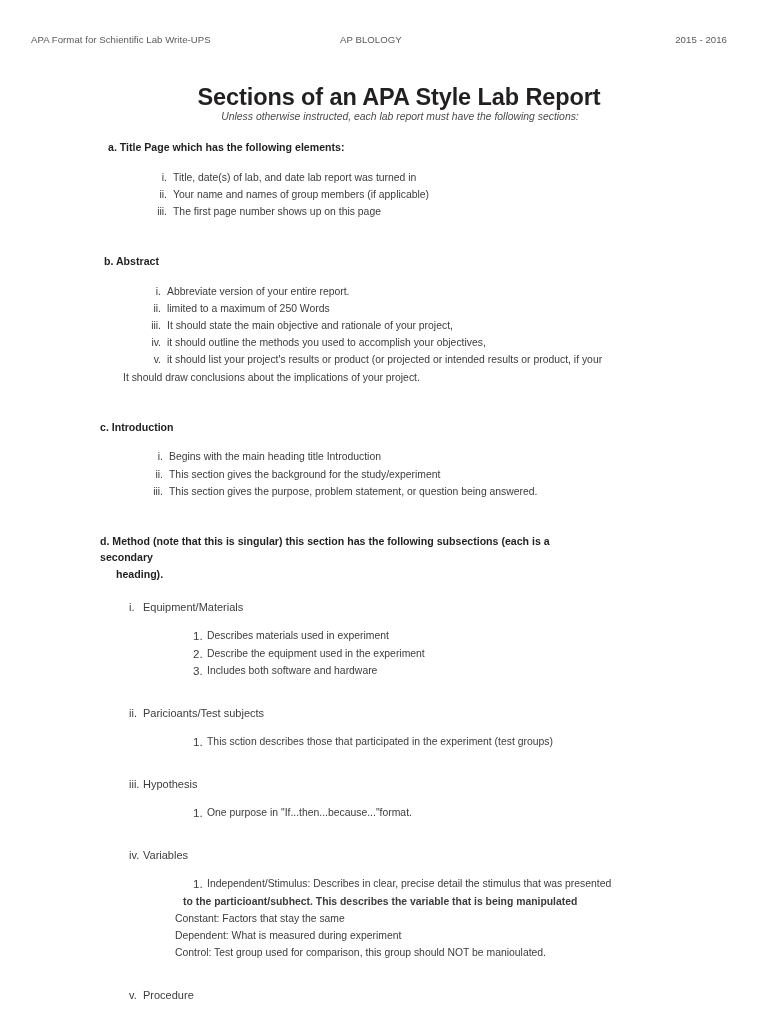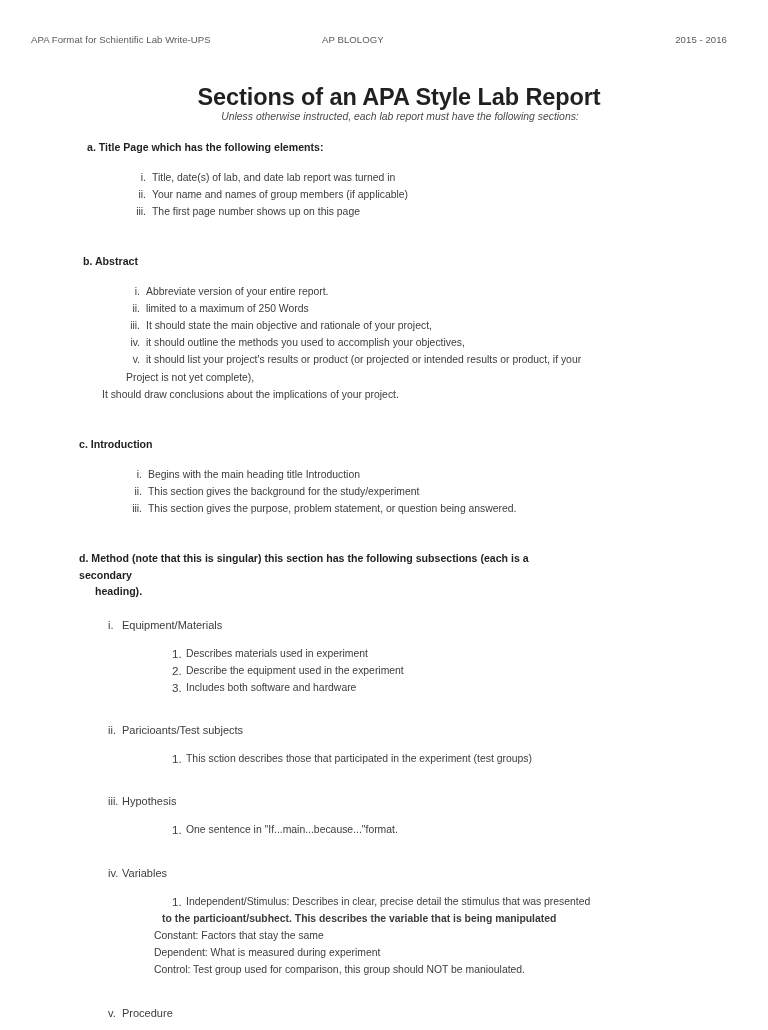--- a/index.html
+++ b/index.html
@@ -38,21 +38,21 @@
     letter-spacing: 0.05px;
   }
   .doc-header .hdr-left {
     position: absolute;
     left: 31px;
     top: 0;
     white-space: nowrap;
   }
   .doc-header .hdr-center {
     position: absolute;
-    left: 322px;
+    left: 340px;
     top: 0;
     white-space: nowrap;
   }
   .doc-header .hdr-right {
     position: absolute;
     right: 41px;
     top: 0;
     white-space: nowrap;
   }
 
@@ -85,20 +85,21 @@
   
   .body-flow {
     position: absolute;
     top: 139px;
     left: 0;
     width: 768px;
   }
 
   .sec {
     position: relative;
+    padding-left: 21px;
   }
 
   
   .sec-head {
     font-size: 10.6px;
     font-weight: bold;
     color: #231f20;
     line-height: 16.5px;
   }
   .sec-head.ind-a { margin-left: 87px; }
@@ -241,21 +242,20 @@
           <span class="rn">iii.</span>
           <span>It should state the main objective and rationale of your project,</span>
         </li>
         <li>
           <span class="rn">iv.</span>
           <span>it should outline the methods you used to accomplish your objectives,</span>
         </li>
         <li>
           <span class="rn">v.</span>
           <span>it should list your project's results or product (or projected or intended results or product, if your</span>
-          <span class="wrap2">Project is not yet complete),</span>
           <span class="wrap3">It should draw conclusions about the implications of your project.</span>
         </li>
       </ul>
     </div>
 
     <div class="gap-xl"></div>
 
     <div class="sec">
       <div class="sec-head ind-c">c. Introduction</div>
       <ul class="roman-list rl-c">
@@ -323,21 +323,21 @@
       <div class="gap-lg"></div>
 
       <div>
         <div class="sub-head">
           <span class="rn">iii.</span><span>Hypothesis</span>
         </div>
         <div class="gap-sm"></div>
         <ul class="num-list">
           <li>
             <span class="nm">1.</span>
-            <span>One sentence in "If...main...because..."format.</span>
+            <span>One purpose in "If...then...because..."format.</span>
           </li>
         </ul>
       </div>
 
       <div class="gap-lg"></div>
 
       <div>
         <div class="sub-head">
           <span class="rn">iv.</span><span>Variables</span>
         </div>

